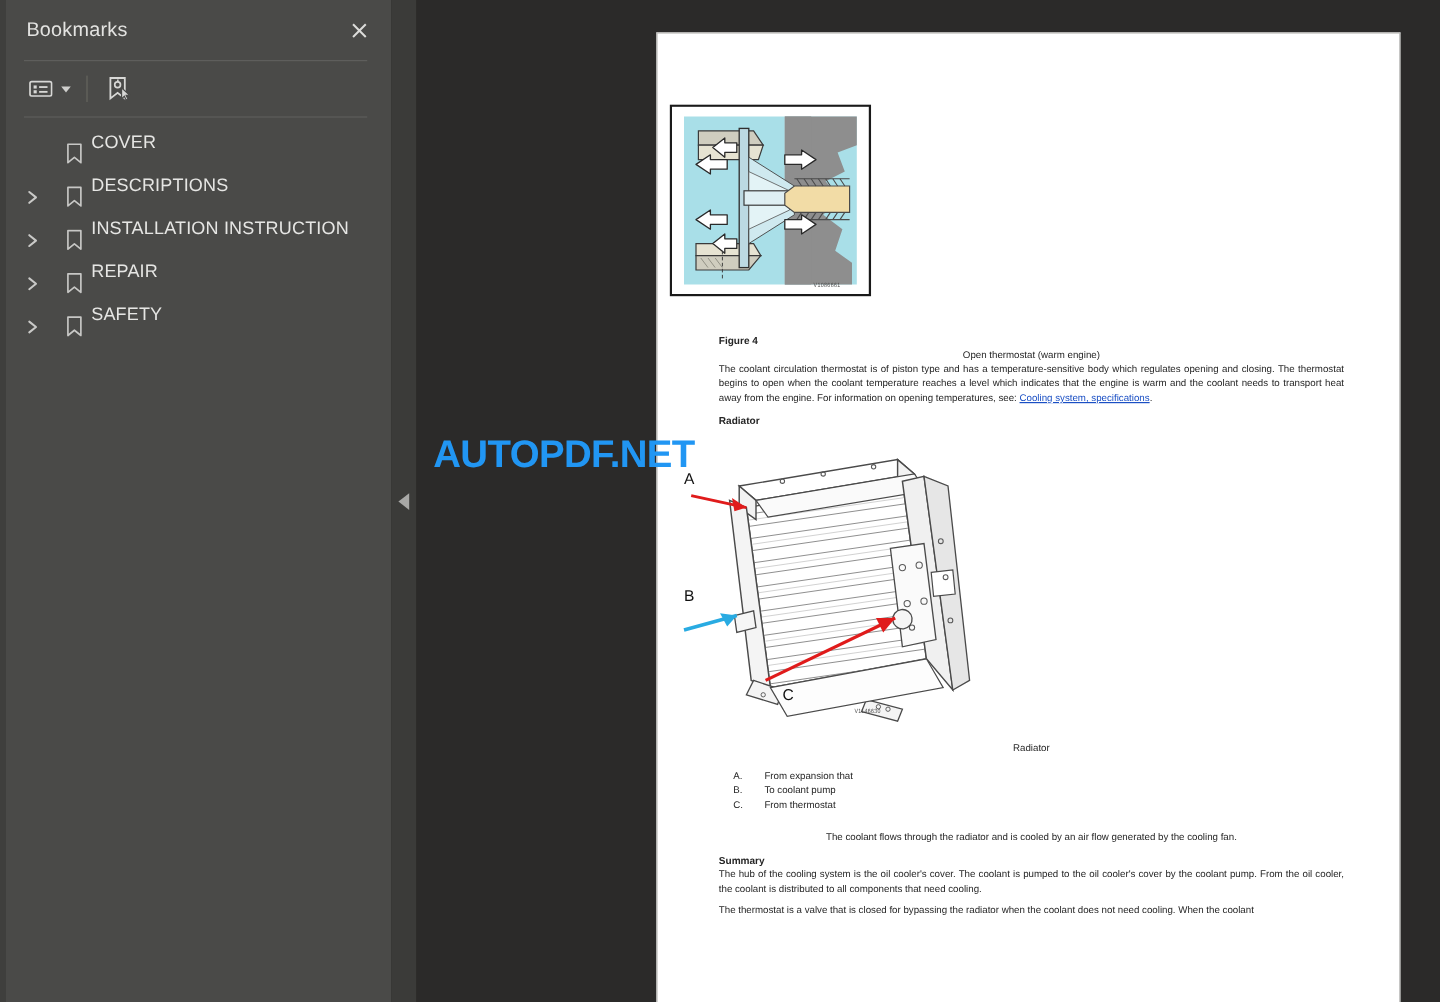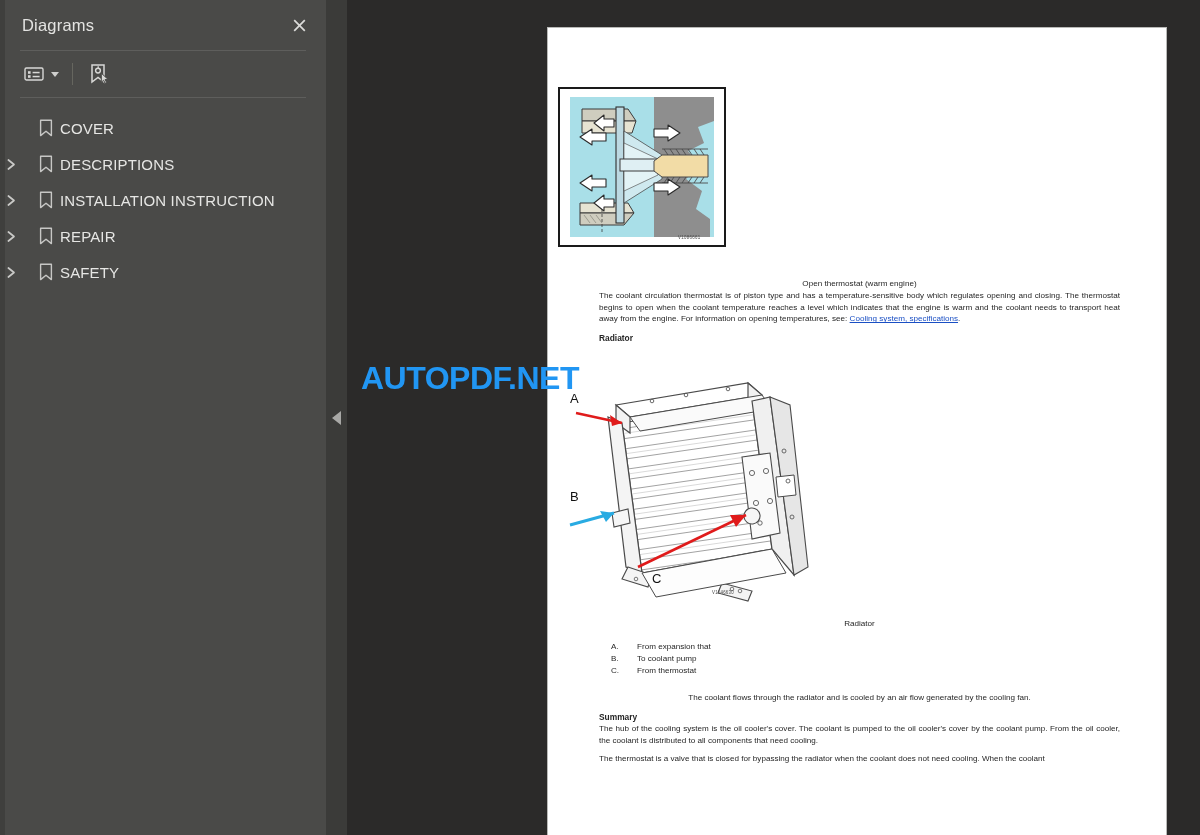--- a/index.html
+++ b/index.html
@@ -40,21 +40,21 @@
     display:flex; align-items:center; gap:5px; padding:3px 4px; cursor:pointer;
     color:#d8d8d6;
   }
   .tb-sep { width:1px; height:22px; background:#66665f; margin:0 11px 0 9px; }
   .caret-dn {
     width:0;height:0;border-left:4.5px solid transparent;border-right:4.5px solid transparent;
     border-top:5px solid #cfcfcd; margin-left:2px;
   }
   .sb-list { padding:12px 0 0 0; }
   .bm-row {
-    display:flex; align-items:center; height:36px; padding-left:6px; cursor:pointer;
+    display:flex; height:36px; padding-left:22px; cursor:pointer;
   }
   .bm-twisty {
     width:26px; flex:0 0 26px; display:flex; align-items:center; justify-content:flex-start;
     color:#c9c9c7;
   }
   .bm-twisty.empty svg { visibility:hidden; }
   .bm-ico {
     width:28px; flex:0 0 28px; display:flex; align-items:center; justify-content:center;
     color:#c7c7c5;
   }
@@ -123,21 +123,21 @@
 </style>
 </head>
 <body>
 
 <div class="app">
 
   <div class="sidebar">
     <div class="sb-edge-left"></div>
 
     <div class="sb-header">
-      <div class="sb-title">Diagrams</div>
+      <div class="sb-title">Bookmarks</div>
       <div class="sb-close" title="Close">
         <svg width="17" height="17" viewBox="0 0 17 17" aria-hidden="true">
           <path d="M3.2 3.2 L13.8 13.8 M13.8 3.2 L3.2 13.8" stroke="#dcdcda" stroke-width="1.7" fill="none"></path>
         </svg>
       </div>
     </div>
 
     <div class="sb-rule"></div>
 
     <div class="sb-toolbar">
@@ -399,20 +399,21 @@
             <g>
               <path d="M82 206 L190 154" stroke="#e01b1b" stroke-width="2.6"></path>
               <path d="M190 154 L174 154 L180 166 Z" fill="#e01b1b"></path>
               <text x="96" y="222" font-family="Liberation Sans, sans-serif" font-size="13" fill="#111">C</text>
             </g>
           </svg>
           <div class="figcode" style="left:156px; top:229px;">V1146630</div>
         </div>
 
         <div class="doc" style="top:250px;">
+          <p class="doc-h">Figure 4</p>
           <p class="doc-p nj">Open thermostat (warm engine)</p>
           <p class="doc-p"><span>The coolant circulation thermostat is of piston type and has a temperature-sensitive body which regulates opening and closing. The thermostat begins to open when the coolant temperature reaches a level which indicates that the engine is warm and the coolant needs to transport heat away from the engine. For information on opening temperatures, see: </span><a class="doc-link" href="#">Cooling system, specifications</a><span>.</span></p>
           <div class="doc-gap"></div>
           <p class="doc-h">Radiator</p>
         </div>
 
         <div class="doc" style="top:590px;">
           <p class="doc-p nj">Radiator</p>
           <div style="height:11px"></div>
           <ul class="fig-list">

